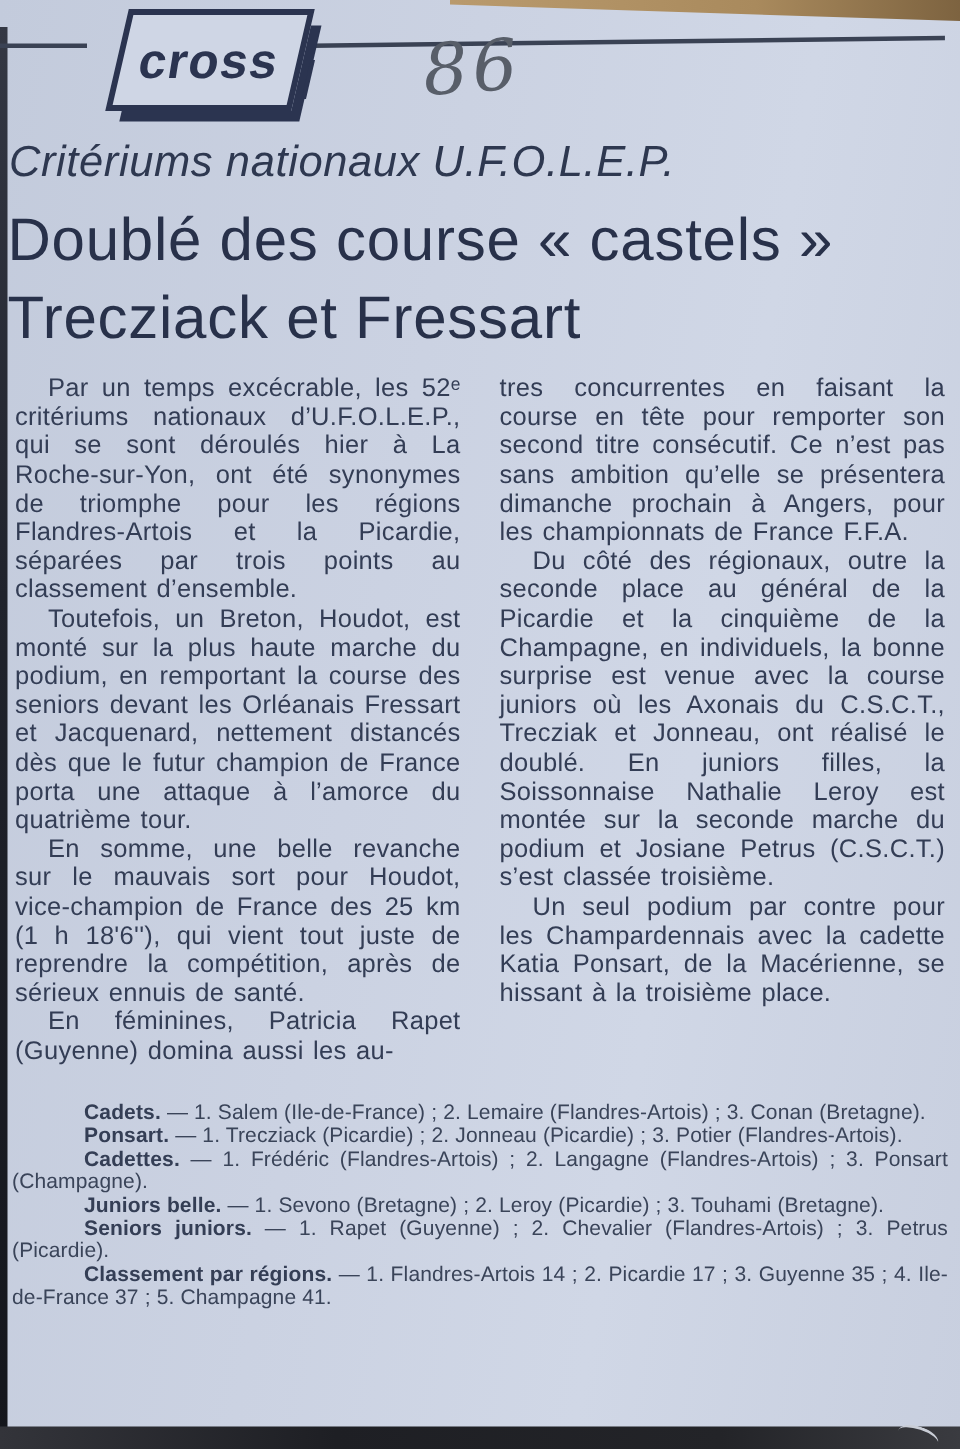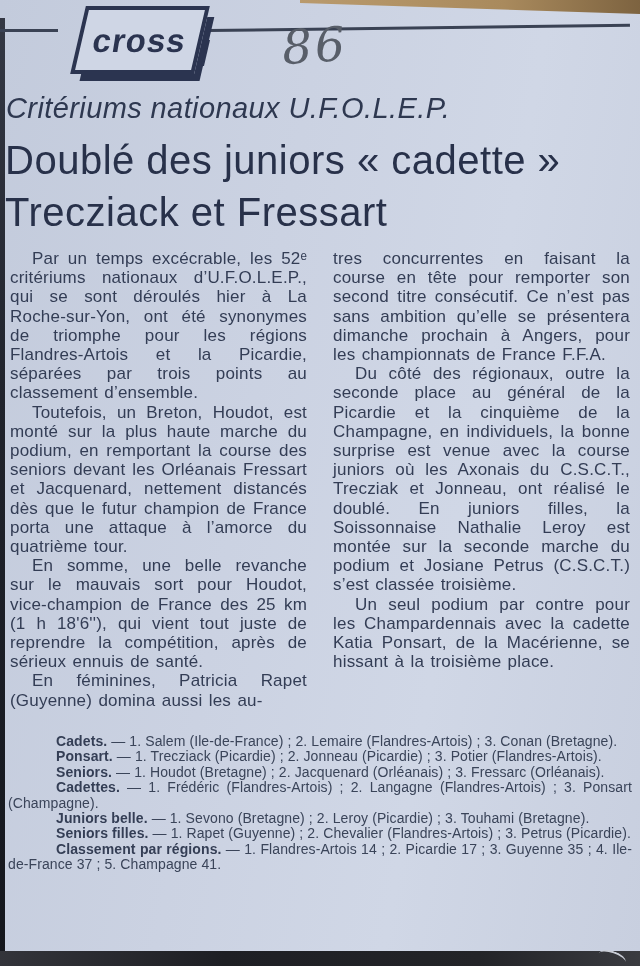--- a/index.html
+++ b/index.html
@@ -96,44 +96,43 @@
   <div class="cross-box">
     <span class="cross-text">cross</span>
   </div>
   <div class="tick-mark"></div>
 
   <div class="handwritten">86</div>
 
   <div class="kicker">Critériums nationaux U.F.O.L.E.P.</div>
 
   <div class="headline">
-    <div>Doublé des juniors « cadette »</div>
+    <div>Doublé des course « castels »</div>
     <div>Trecziack et Fressart</div>
   </div>
 
   <div class="article">
     <div class="col">
       <p>Par un temps excécrable, les 52ᵉ critériums nationaux d’U.F.O.L.E.P., qui se sont déroulés hier à La Roche-sur-Yon, ont été synonymes de triomphe pour les régions Flandres-Artois et la Picardie, séparées par trois points au classement d’ensemble.</p>
       <p>Toutefois, un Breton, Houdot, est monté sur la plus haute marche du podium, en remportant la course des seniors devant les Orléanais Fressart et Jacquenard, nettement distancés dès que le futur champion de France porta une attaque à l’amorce du quatrième tour.</p>
       <p>En somme, une belle revanche sur le mauvais sort pour Houdot, vice-champion de France des 25 km (1 h 18'6''), qui vient tout juste de reprendre la compétition, après de sérieux ennuis de santé.</p>
       <p>En féminines, Patricia Rapet (Guyenne) domina aussi les au-</p>
     </div>
     <div class="col">
       <p class="no-indent">tres concurrentes en faisant la course en tête pour remporter son second titre consécutif. Ce n’est pas sans ambition qu’elle se présentera dimanche prochain à Angers, pour les championnats de France F.F.A.</p>
       <p>Du côté des régionaux, outre la seconde place au général de la Picardie et la cinquième de la Champagne, en individuels, la bonne surprise est venue avec la course juniors où les Axonais du C.S.C.T., Trecziak et Jonneau, ont réalisé le doublé. En juniors filles, la Soissonnaise Nathalie Leroy est montée sur la seconde marche du podium et Josiane Petrus (C.S.C.T.) s’est classée troisième.</p>
       <p>Un seul podium par contre pour les Champardennais avec la cadette Katia Ponsart, de la Macérienne, se hissant à la troisième place.</p>
     </div>
   </div>
 
   <div class="results">
     <p><b>Cadets.</b><span> — 1. Salem (Ile-de-France) ; 2. Lemaire (Flandres-Artois) ; 3. Conan (Bretagne).</span></p>
     <p><b>Ponsart.</b><span> — 1. Trecziack (Picardie) ; 2. Jonneau (Picardie) ; 3. Potier (Flandres-Artois).</span></p>
-    <p><b>Seniors.</b><span> — 1. Houdot (Bretagne) ; 2. Jacquenard (Orléanais) ; 3. Fressarc (Orléanais).</span></p>
     <p><b>Cadettes.</b><span> — 1. Frédéric (Flandres-Artois) ; 2. Langagne (Flandres-Artois) ; 3. Ponsart (Champagne).</span></p>
     <p><b>Juniors belle.</b><span> — 1. Sevono (Bretagne) ; 2. Leroy (Picardie) ; 3. Touhami (Bretagne).</span></p>
-    <p><b>Seniors filles.</b><span> — 1. Rapet (Guyenne) ; 2. Chevalier (Flandres-Artois) ; 3. Petrus (Picardie).</span></p>
+    <p><b>Seniors juniors.</b><span> — 1. Rapet (Guyenne) ; 2. Chevalier (Flandres-Artois) ; 3. Petrus (Picardie).</span></p>
     <p><b>Classement par régions.</b><span> — 1. Flandres-Artois 14 ; 2. Picardie 17 ; 3. Guyenne 35 ; 4. Ile-de-France 37 ; 5. Champagne 41.</span></p>
   </div>
 
   <div class="edge-bottom"></div>
   <div class="scratch"></div>
 
 </div>
 
 </body></html>

